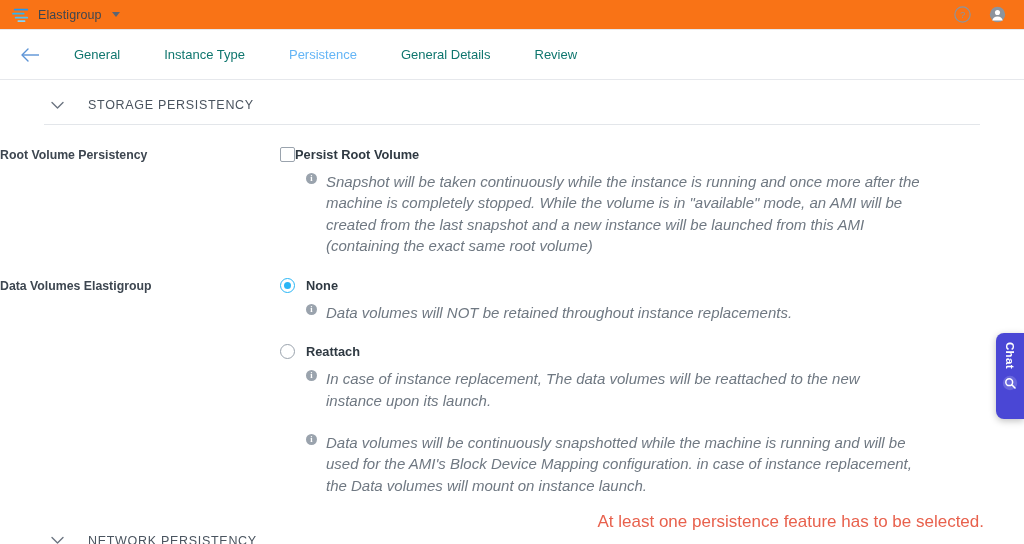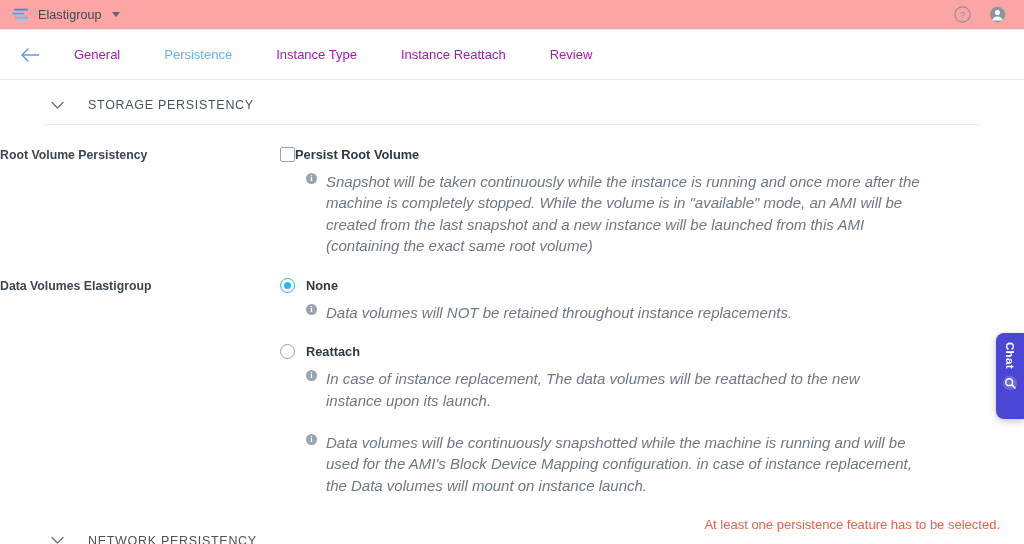--- a/index.html
+++ b/index.html
@@ -16,21 +16,21 @@
     background: #fff;
   }
 
   
   .topbar {
     height: 30px;
     border-bottom: 1px solid #e6e8ec;
     display: flex;
     align-items: center;
     padding: 0 12px;
-    background: #fca5a5;
+    background: #f97316;
   }
   .brand {
     display: flex;
     align-items: center;
     gap: 8px;
   }
   .brand-logo { width: 18px; height: 16px; display: block; }
   .brand-name {
     font-size: 12.5px;
     color: #3d4650;
@@ -69,21 +69,21 @@
     display: flex; align-items: center; justify-content: center;
     color: #5b93d6;
     cursor: pointer;
   }
   .tabs {
     display: flex;
     align-items: center;
   }
   .tab {
     font-size: 13px;
-    color: #a21caf;
+    color: #0f766e;
     padding: 0 22px;
     line-height: 40px;
     cursor: pointer;
     white-space: nowrap;
   }
   .tab.active { color: #64b5f6; }
 
   
   .content {
     position: relative;
@@ -224,23 +224,23 @@
     color: #6f7882;
     line-height: 1.42;
   }
 
   .radio-group { margin-top: 0; }
   .radio-block { padding-top: 0; }
   .radio-block + .radio-block { margin-top: 21px; }
 
   .error-msg {
     position: absolute;
-    right: 24px;
+    right: 40px;
     bottom: 12px;
-    font-size: 13px;
+    font-size: 17px;
     color: #e8614d;
   }
 
   
   .chat {
     position: absolute;
     right: 0;
     top: 253px;
     width: 28px;
     height: 86px;
@@ -297,23 +297,23 @@
 
   <div class="navbar">
     <div class="back-arrow">
       <svg width="20" height="16" viewBox="0 0 20 16">
         <path d="M19 8H2" stroke="#5b93d6" stroke-width="1.4" fill="none"></path>
         <path d="M8 2L2 8l6 6" stroke="#5b93d6" stroke-width="1.4" fill="none" stroke-linecap="round" stroke-linejoin="round"></path>
       </svg>
     </div>
     <div class="tabs">
       <div class="tab">General</div>
+      <div class="tab">Instance Type</div>
       <div class="tab active">Persistence</div>
-      <div class="tab">Instance Type</div>
-      <div class="tab">Instance Reattach</div>
+      <div class="tab">General Details</div>
       <div class="tab">Review</div>
     </div>
   </div>
 
   <div class="content">
 
     <div class="section-head">
       <span class="chev">
         <svg width="13" height="9" viewBox="0 0 13 9">
             <path d="M1 1.5L6.5 7 12 1.5" stroke="#6b7480" stroke-width="1.4" fill="none" stroke-linecap="round" stroke-linejoin="round"></path>

